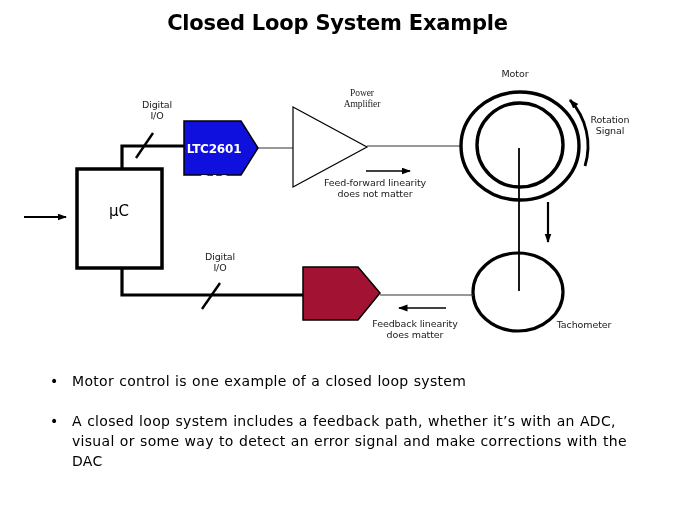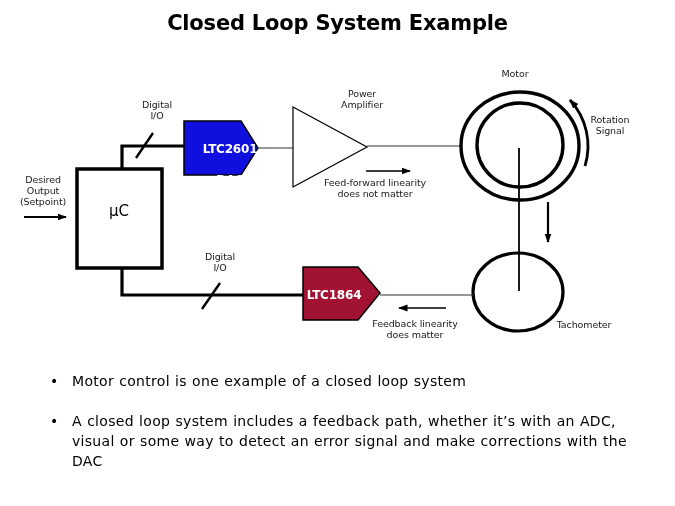--- a/index.html
+++ b/index.html
@@ -84,42 +84,35 @@
       <line x1="380" y1="295" x2="474" y2="295" stroke="#333" stroke-width="1.1"></line>
 
       <polygon points="303,267 358,267 380,293 358,320 303,320" fill="#a11233" stroke="#000" stroke-width="1.5"></polygon>
 
       <line x1="446" y1="308" x2="399" y2="308" stroke="#000" stroke-width="1.3" marker-end="url(#ah)"></line>
 
       <polyline points="122,268 122,295 303,295" fill="none" stroke="#000" stroke-width="3.2"></polyline>
       <line x1="202" y1="309" x2="220" y2="283" stroke="#000" stroke-width="2.4"></line>
     </svg>
 
-    <div class="lbl" style="left:43px;top:174px;">Desired
-Output
-(Setpoint)</div>
     <div class="mcu" style="left:119px;top:203px;">μC</div>
     <div class="lbl" style="left:157px;top:99px;">Digital
 I/O</div>
-    <div class="chiplbl" style="left:214px;top:127px;margin-left:16px;">
+    <div class="chiplbl" style="left:214px;top:127px;">
       <span class="part">LTC2601</span>
       <span class="type">DAC</span>
     </div>
-    <div class="lbl" style="left:362px;top:88px;">Power
+    <div class="lbl" style="left:362px;top:88px;font-family:Liberation Serif, serif;">Power
 Amplifier</div>
     <div class="lbl" style="left:375px;top:177px;">Feed-forward linearity
 does not matter</div>
     <div class="lbl" style="left:515px;top:68px;">Motor</div>
     <div class="lbl" style="left:610px;top:114px;">Rotation
 Signal</div>
     <div class="lbl" style="left:584px;top:319px;text-align:center;">Tachometer</div>
-    <div class="chiplbl adc" style="left:334px;top:270px;">
-      <span class="part">LTC1864</span>
-      <span class="type">ADC</span>
-    </div>
     <div class="lbl" style="left:415px;top:318px;">Feedback linearity
 does matter</div>
     <div class="lbl" style="left:220px;top:251px;">Digital
 I/O</div>
   </div>
 
   <div class="bullets">
     <div class="bullet-row">
       <span class="bullet-marker">•</span>
       <div class="bullet-text">Motor control is one example of a closed loop system</div>

